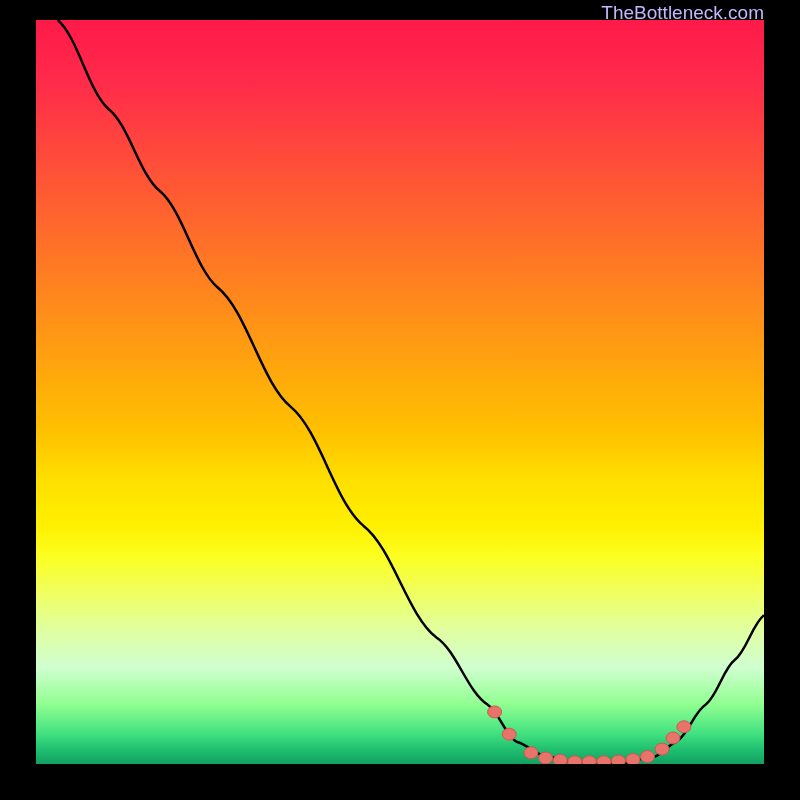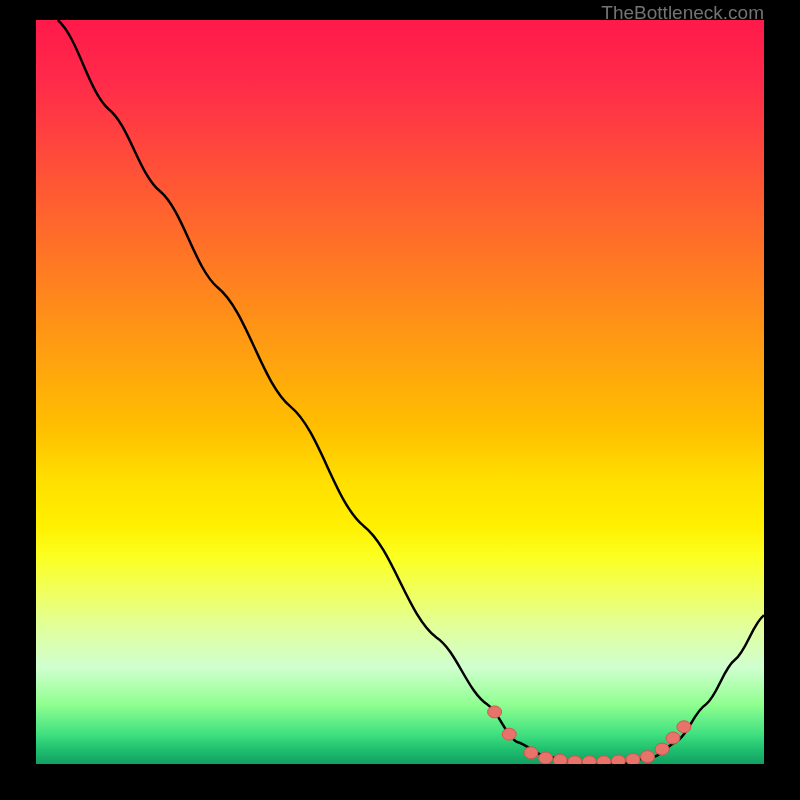--- a/index.html
+++ b/index.html
@@ -34,21 +34,21 @@
       #90ff90 92%,
       #40e080 96%,
       #20c070 98%,
       #10a060 100%
     );
   }
   .watermark {
     position: absolute;
     top: 2px;
     right: 36px;
-    color: #737373;
+    color: #c4b5fd;
     font-size: 19px;
     font-family: Arial, sans-serif;
   }
   .curve-svg {
     position: absolute;
     left: 36px;
     top: 20px;
     width: 728px;
     height: 744px;
     pointer-events: none;

